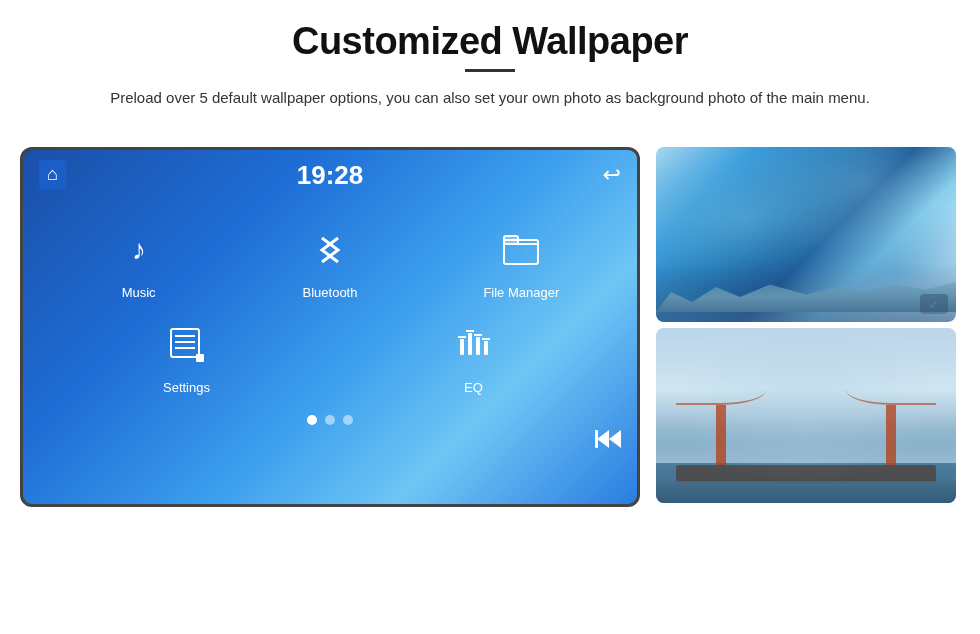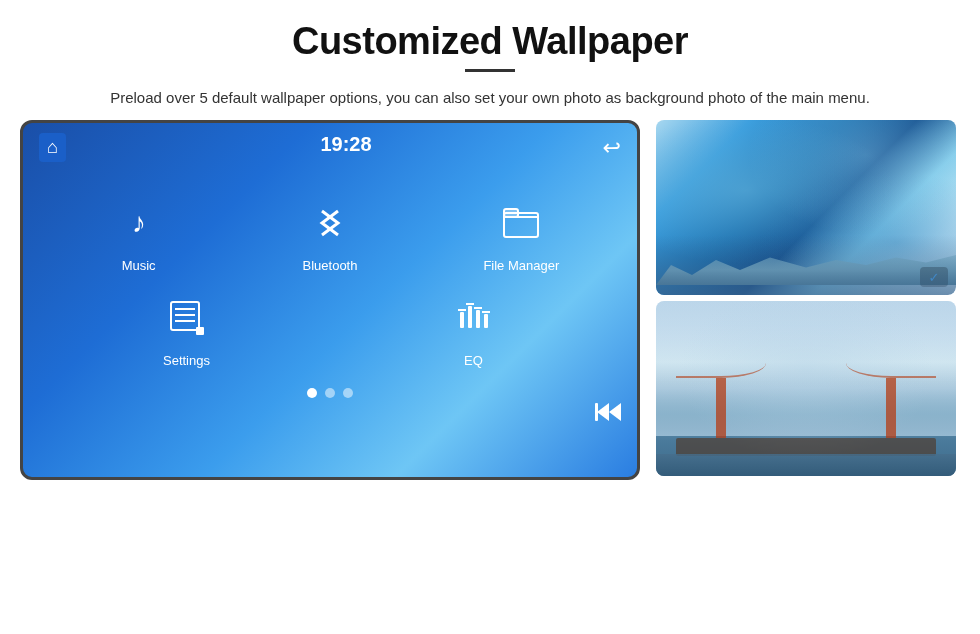--- a/index.html
+++ b/index.html
@@ -35,21 +35,21 @@
       background: #333;
       margin: 6px auto 14px auto;
     }
 
     .page-description {
       font-size: 15px;
       color: #333;
       text-align: center;
       max-width: 820px;
       line-height: 1.6;
-      margin-bottom: 10px;
+      margin-bottom: 37px;
     }
 
     .content-area {
       display: flex;
       width: 940px;
       gap: 0;
       position: relative;
     }
 
     
@@ -88,27 +88,26 @@
       padding: 4px 8px;
     }
 
     .home-icon {
       color: #fff;
       font-size: 18px;
     }
 
     .screen-time {
       color: #fff;
-      font-size: 20px;
+      font-size: 26px;
       font-weight: bold;
       position: absolute;
       left: 50%;
       transform: translateX(-50%);
       top: 10px;
-      margin-left: 16px;
     }
 
     .back-icon {
       color: #fff;
       font-size: 22px;
       margin-left: auto;
     }
 
     .screen-icons-row {
       display: flex;

